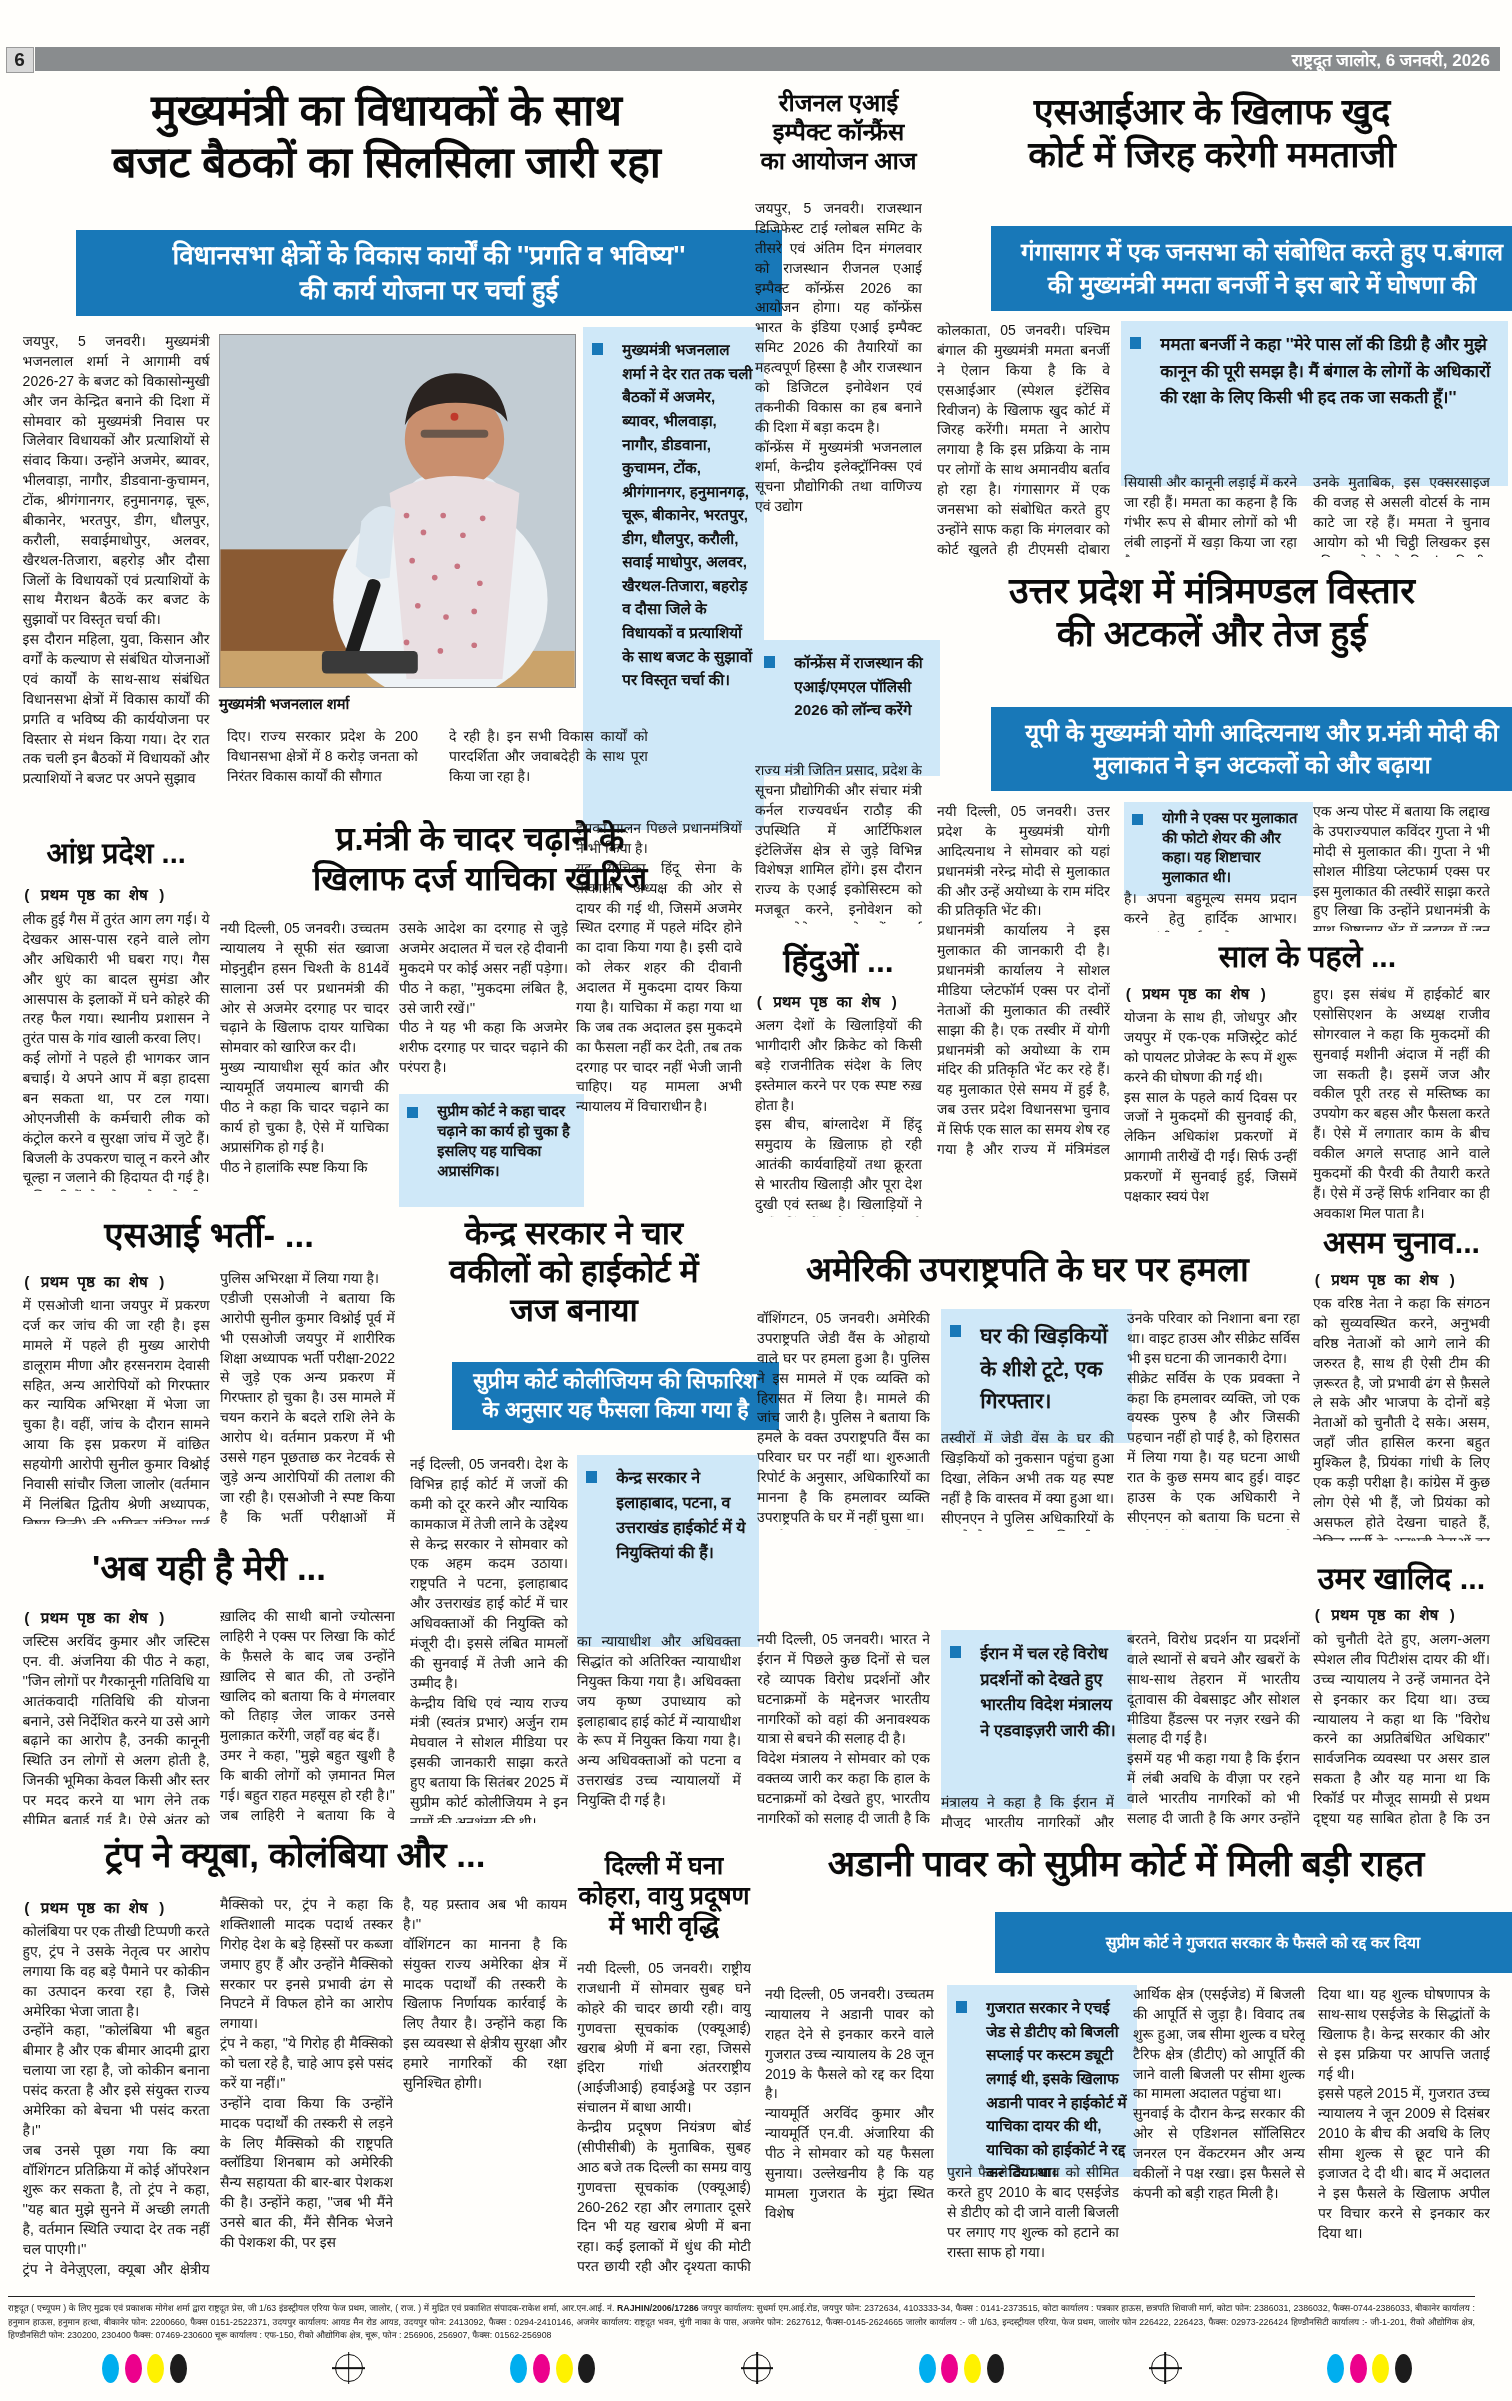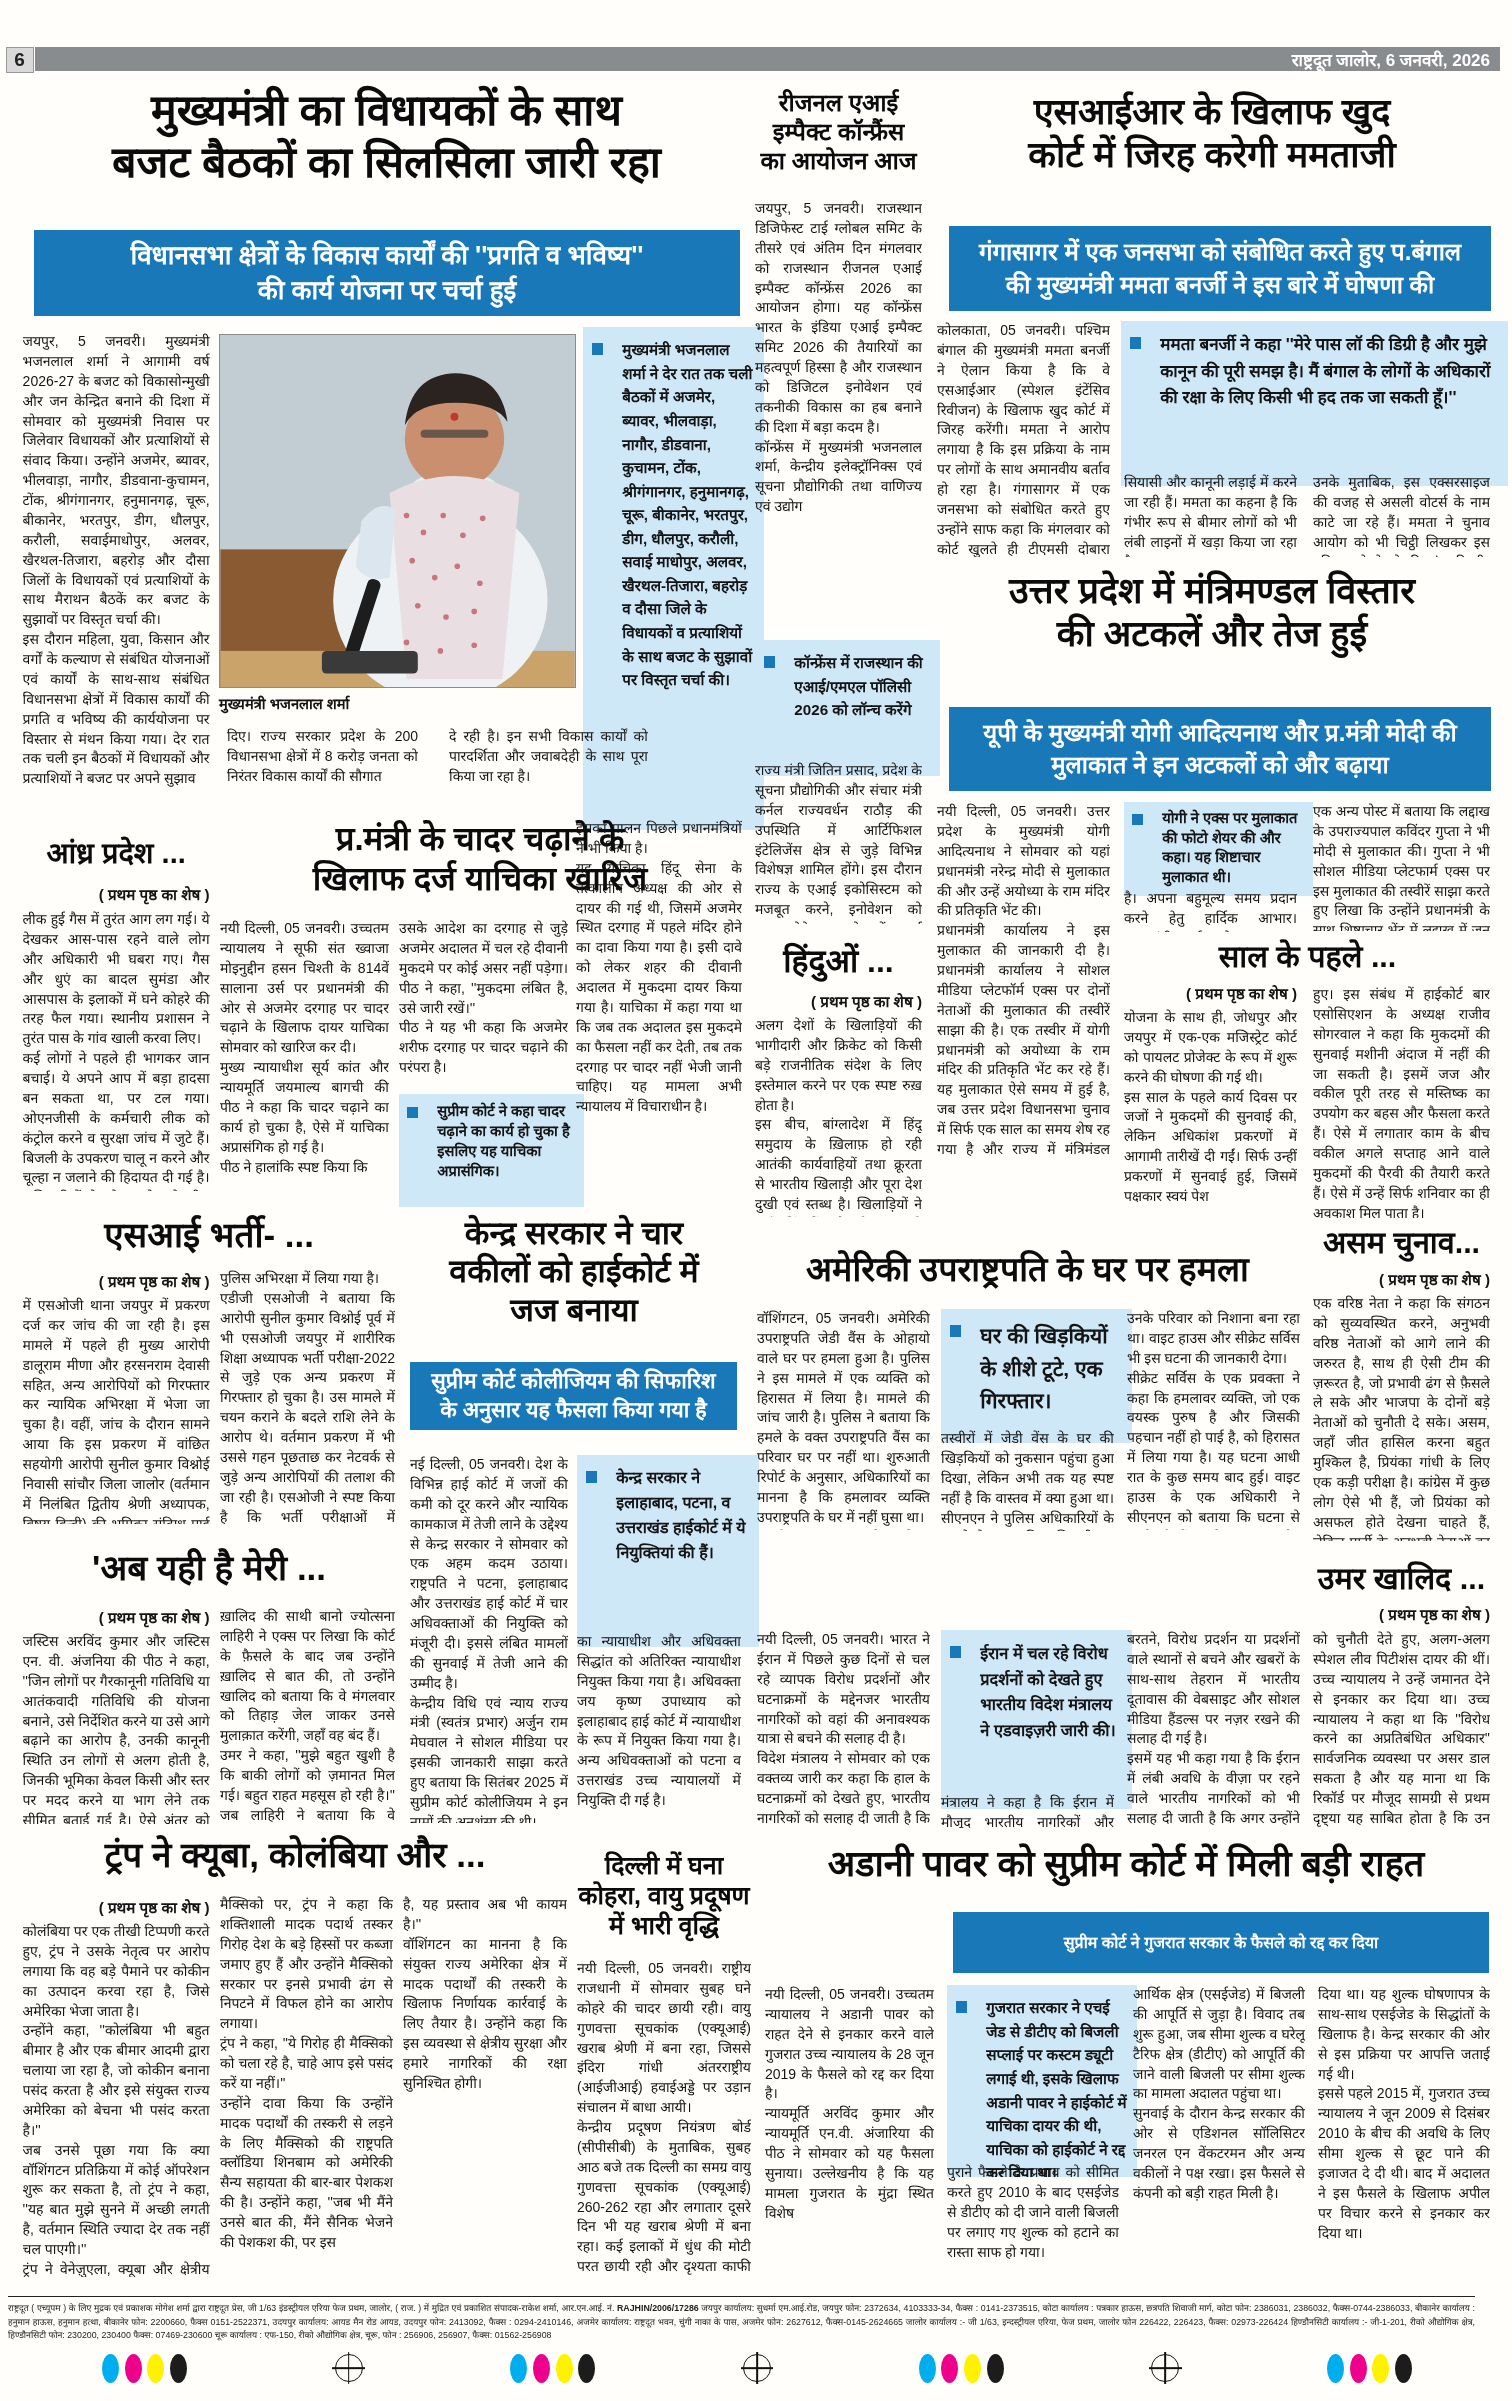--- a/index.html
+++ b/index.html
@@ -1,20 +1,20 @@
 <!DOCTYPE html>
 <html style="font-size:9px"><head>
 <meta charset="utf-8">
 <style>
   html,body{margin:0;padding:0;background:#e9e9e9;font-family:"Liberation Sans","DejaVu Sans",sans-serif;color:#141414;}
   #sheet{position:relative;width:1512px;height:2401px;background:#fffefb;overflow:hidden;}
   .abs{position:absolute;}
   .headline{font-weight:800;color:#0b0b0b;text-align:center;white-space:pre-line;line-height:1.2;margin:0;}
-  .subbar{background:#1878b8;color:#fff;font-weight:700;text-align:center;white-space:pre-line;display:grid;place-items:center;line-height:1.35;}
-  .kicker{font-weight:700;text-align:right;font-size:15.2px;margin:2.3px 0 5.6px;}
+  .subbar{background:#1878b8;color:#fff;font-weight:700;text-align:center;white-space:pre-line;display:grid;place-items:center;line-height:1.35;margin-left:42px;}
+  .kicker{font-weight:700;text-align:left;font-size:15.2px;margin:2.3px 0 5.6px;font-family:Liberation Mono, monospace;}
   .bodytext{font-size:14px;line-height:1.42;text-align:justify;white-space:pre-line;overflow:hidden;}
   .lightbox{background:#cfe8f8;padding:11.3px 9px;display:flex;gap:19px;align-items:flex-start;overflow:hidden;}
   .lightbox .txt{font-weight:700;font-size:15.2px;line-height:1.55;text-align:left;white-space:pre-line;}
   .sq{flex:0 0 auto;width:11.3px;height:11.3px;background:#1878b8;margin-top:5.1px;}
   .caption{font-weight:700;font-size:14.7px;}
   .pagenobox{background:#d9d9d9;border:0.6px solid #9a9a9a;display:grid;place-items:center;font-size:19px;font-weight:700;color:#222;}
   .headerbar{background:#898c8e;color:#fff;display:flex;align-items:center;justify-content:flex-end;padding-right:10.2px;font-size:17px;font-weight:700;}
   .imprint{font-size:8.8px;line-height:1.55;color:#222;text-align:justify;}
   .marksrow{display:flex;justify-content:space-between;align-items:center;}
   .dots{display:flex;gap:5.6px;}

